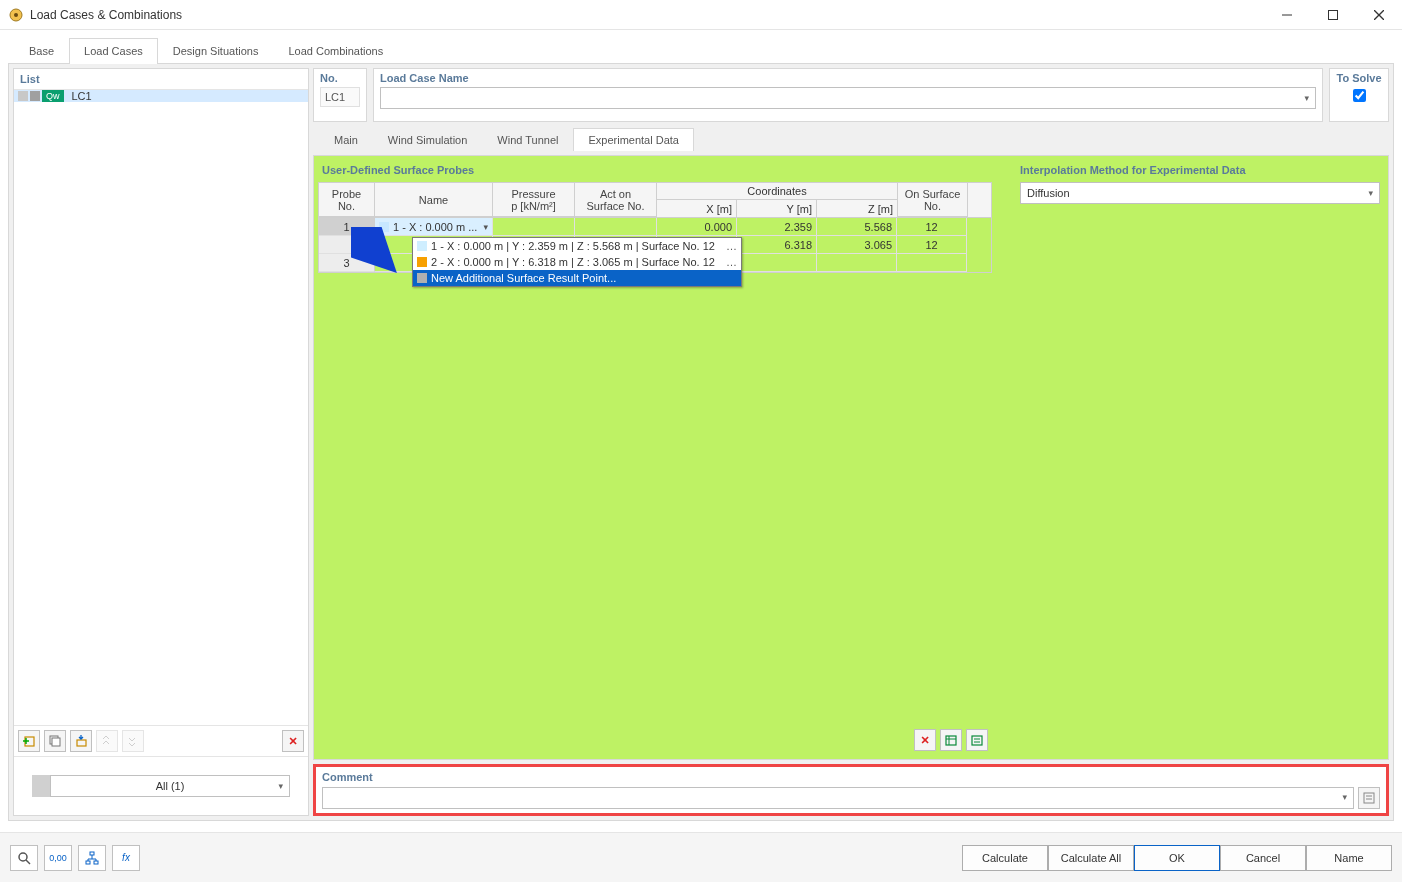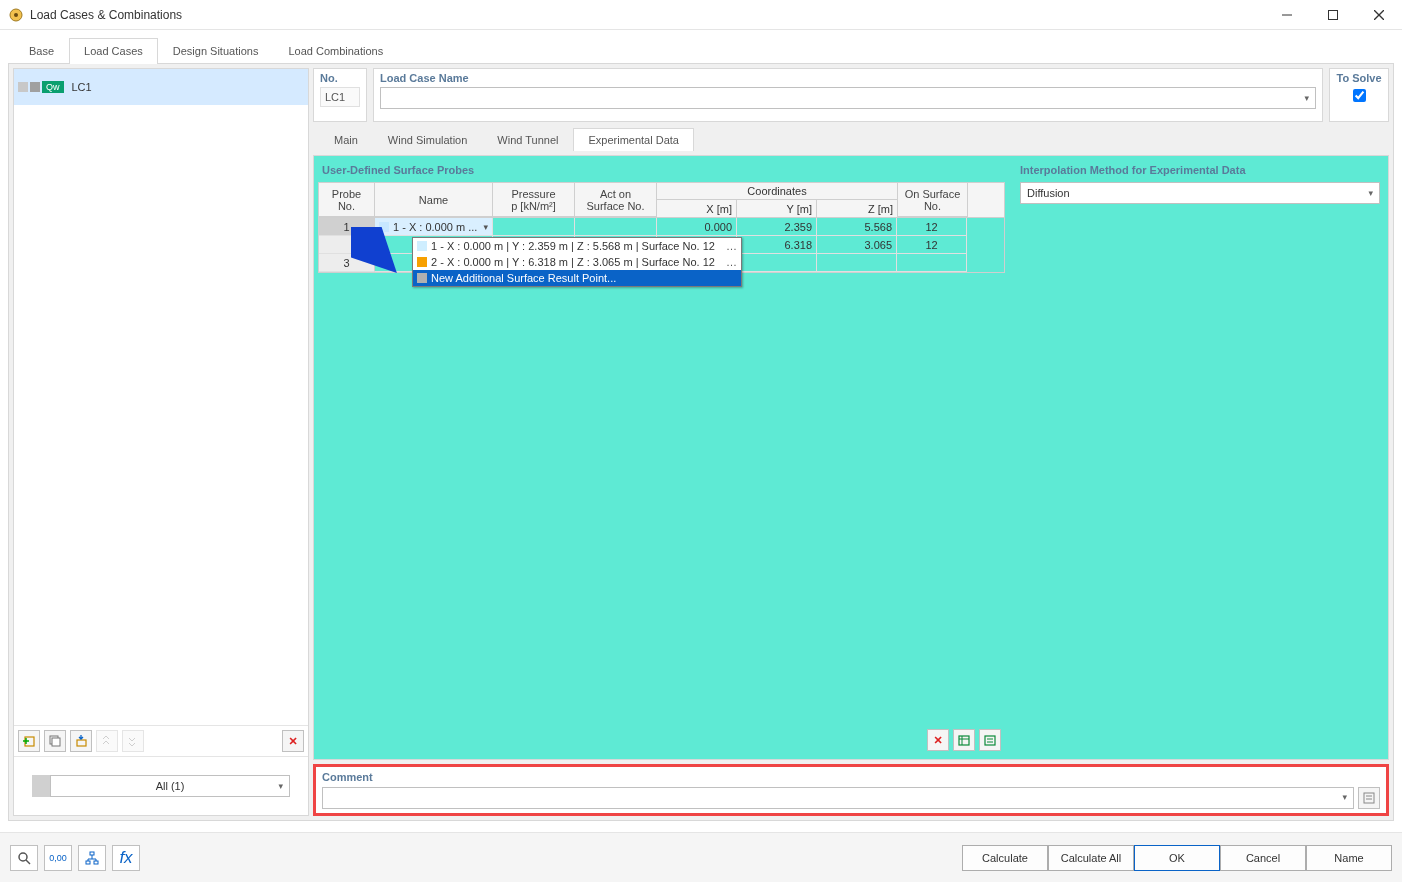--- a/index.html
+++ b/index.html
@@ -20,21 +20,21 @@
 .main-tab:not(.active) { border-color: transparent; background: transparent; }
 .main-tab.active::after { content: ''; position: absolute; left: 0; right: 0; bottom: -1px; height: 1px; background: #fff; }
 
 
 .content-frame { border: 1px solid #d8d8d8; padding: 4px; display: flex; gap: 4px; height: 758px; background:#f0f0f0; }
 
 
 .left-panel { width: 296px; display: flex; flex-direction: column; background: #fff; border: 1px solid #d8d8d8; }
 .left-panel .panel-header { padding: 4px 6px; font-weight: bold; color: #5a7a9a; border-bottom: 1px solid #e5e5e5; }
 .left-panel .list-area { flex: 1; overflow: auto; }
-.list-row { display: flex; align-items: center; padding: 12px 4px; background: #d5eaff; cursor: pointer; }
+.list-row { display: flex; align-items: center; padding: 0 4px; background: #d5eaff; cursor: pointer; }
 .list-row .sw { width: 10px; height: 10px; background: #c8c8c8; margin-right: 2px; }
 .list-row .sw2 { width: 10px; height: 10px; background: #a0a0a0; margin-right: 2px; }
 .list-row .badge { background: #0a9f6f; color: #fff; font-size: 9px; padding: 1px 4px; margin-right: 4px; }
 .list-row .lbl { margin-left: 4px; }
 .left-toolbar { display: flex; align-items: center; padding: 4px; gap: 4px; border-top: 1px solid #e5e5e5; }
 .left-toolbar .tbtn { width: 22px; height: 22px; border: 1px solid #c0c0c0; background: #f5f5f5; display: flex; align-items: center; justify-content: center; cursor: pointer; font-size: 11px; }
 .left-toolbar .tbtn.disabled { opacity: 0.4; cursor: default; }
 .left-toolbar .spacer { flex: 1; }
 .left-toolbar .del { color: #d22; font-weight: bold; border: 1px solid #c0c0c0; background:#f5f5f5; width:22px; height:22px; display:flex; align-items:center; justify-content:center; cursor:pointer; }
 .left-filter { display: flex; padding: 18px; border-top: 1px solid #e5e5e5; }
@@ -57,21 +57,21 @@
 .header-row .solve-cell { width: 60px; align-items:center; }
 .header-row .solve-cell input { margin-top: 2px; }
 
 
 .sub-tabs-wrap { background: #f0f0f0; }
 .sub-tabs { display: flex; margin: 2px 0 0 6px; }
 .sub-tab { padding: 5px 14px; border: 1px solid #d8d8d8; border-bottom: none; background: transparent; cursor: pointer; color: #555; border-color: transparent; }
 .sub-tab.active { background: #fff; border-color: #d8d8d8; }
 
 
-.sub-content { flex: 1; display: flex; gap: 11px; background:#5eead4; border:1px solid #d8d8d8; padding:4px; }
+.sub-content { flex: 1; display: flex; gap: 24px; background:#bef264; border:1px solid #d8d8d8; padding:4px; }
 
 
 .probes-side { flex: 1; display: flex; flex-direction: column; }
 .section-title { font-weight: bold; color: #5a7a9a; padding: 4px 4px 6px 4px; }
 
 
 .tbl { border: 1px solid #cfcfcf; font-size: 11px; }
 .tbl .th { border-right: 1px solid #cfcfcf; border-bottom: 1px solid #cfcfcf; text-align: center; padding: 2px 4px; color:#444; display:flex; align-items:center; justify-content:center;}
 .tbl .tr { display: flex; }
 .tbl .td { border-right: 1px solid #e0e0e0; border-bottom: 1px solid #e0e0e0; padding: 2px 4px; height: 18px; display:flex; align-items:center; }
@@ -116,21 +116,21 @@
 
 .comment-row { background:#fff; border:3px solid #ef4444; padding:4px 6px; display:flex; flex-direction:column; }
 .comment-row .clabel { font-weight:bold; color:#5a7a9a; margin-bottom:4px; }
 .comment-row .cline { display:flex; gap:4px; }
 .comment-row .cline .cdrop { flex:1; border:1px solid #c0c0c0; height:22px; position:relative; cursor:pointer; background:#fff;}
 .comment-row .cline .cdrop::after { content:'▾'; position:absolute; right:6px; top:4px; color:#666; font-size:9px;}
 .comment-row .cline .cbtn { width:22px; height:22px; border:1px solid #c0c0c0; background:#f5f5f5; display:flex; align-items:center; justify-content:center; cursor:pointer;}
 
 
 .footer { position:absolute; bottom:0; left:0; right:0; height:50px; display:flex; align-items:center; padding:0 10px; background:#f5f5f5; border-top:1px solid #e5e5e5;}
-.footer .ftool { width:28px; height:26px; border:1px solid #c0c0c0; background:#fff; margin-right:6px; display:flex; align-items:center; justify-content:center; cursor:pointer; font-size:17px;}
+.footer .ftool { width:28px; height:26px; border:1px solid #c0c0c0; background:#fff; margin-right:6px; display:flex; align-items:center; justify-content:center; cursor:pointer; font-size:10px;}
 .footer .spacer { flex:1; }
 .footer .fbtn { width:86px; height:26px; border:1px solid #adadad; background:#fdfdfd; cursor:pointer; display:flex; align-items:center; justify-content:center;}
 .footer .fbtn.primary { border:1px solid #0a63c7; }
 
 svg { display:block; }
 </style>
 </head>
 <body>
 
 <div class="titlebar">
@@ -166,20 +166,21 @@
   <div class="main-tabs">
     <div class="main-tab">Base</div>
     <div class="main-tab active">Load Cases</div>
     <div class="main-tab">Design Situations</div>
     <div class="main-tab">Load Combinations</div>
   </div>
 
   <div class="content-frame">
 
     <div class="left-panel">
+      <div class="panel-header">List</div>
       <div class="list-area">
         <div class="list-row">
           <span class="sw"></span>
           <span class="sw2"></span>
           <span class="badge">Qw</span>
           <span class="lbl">LC1</span>
         </div>
       </div>
       <div class="left-toolbar">
         <div class="tbtn" title="New">

